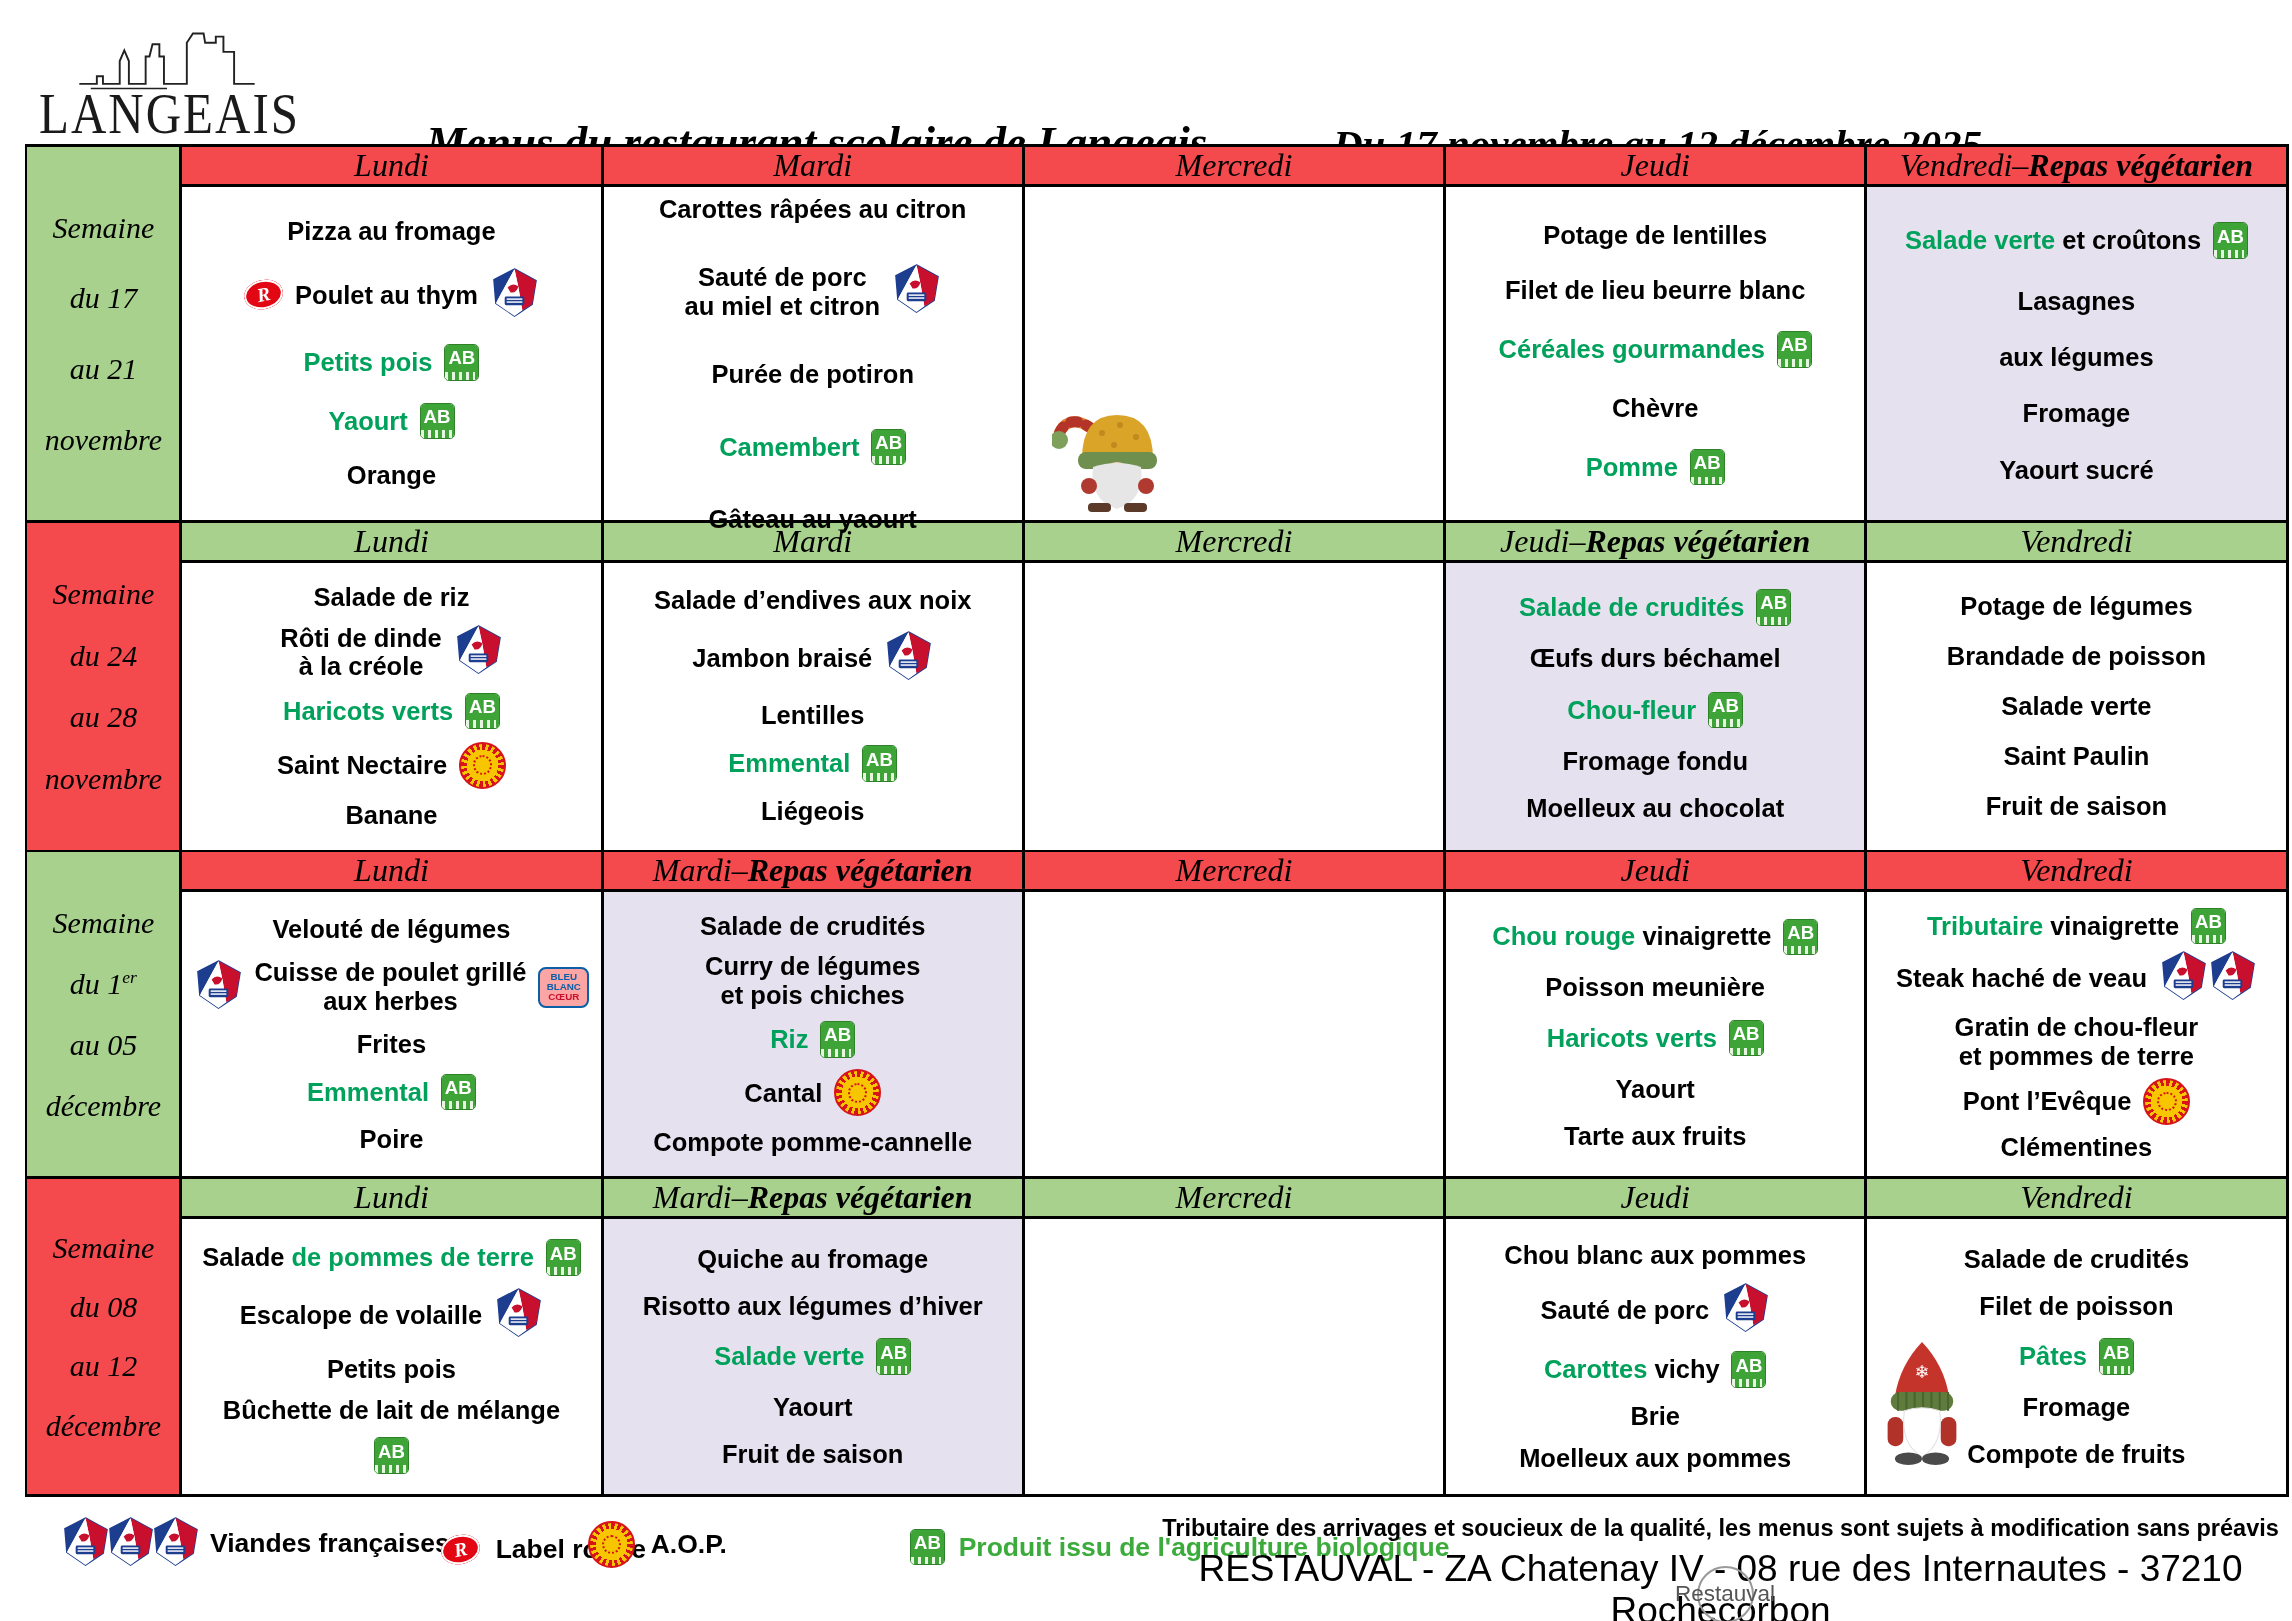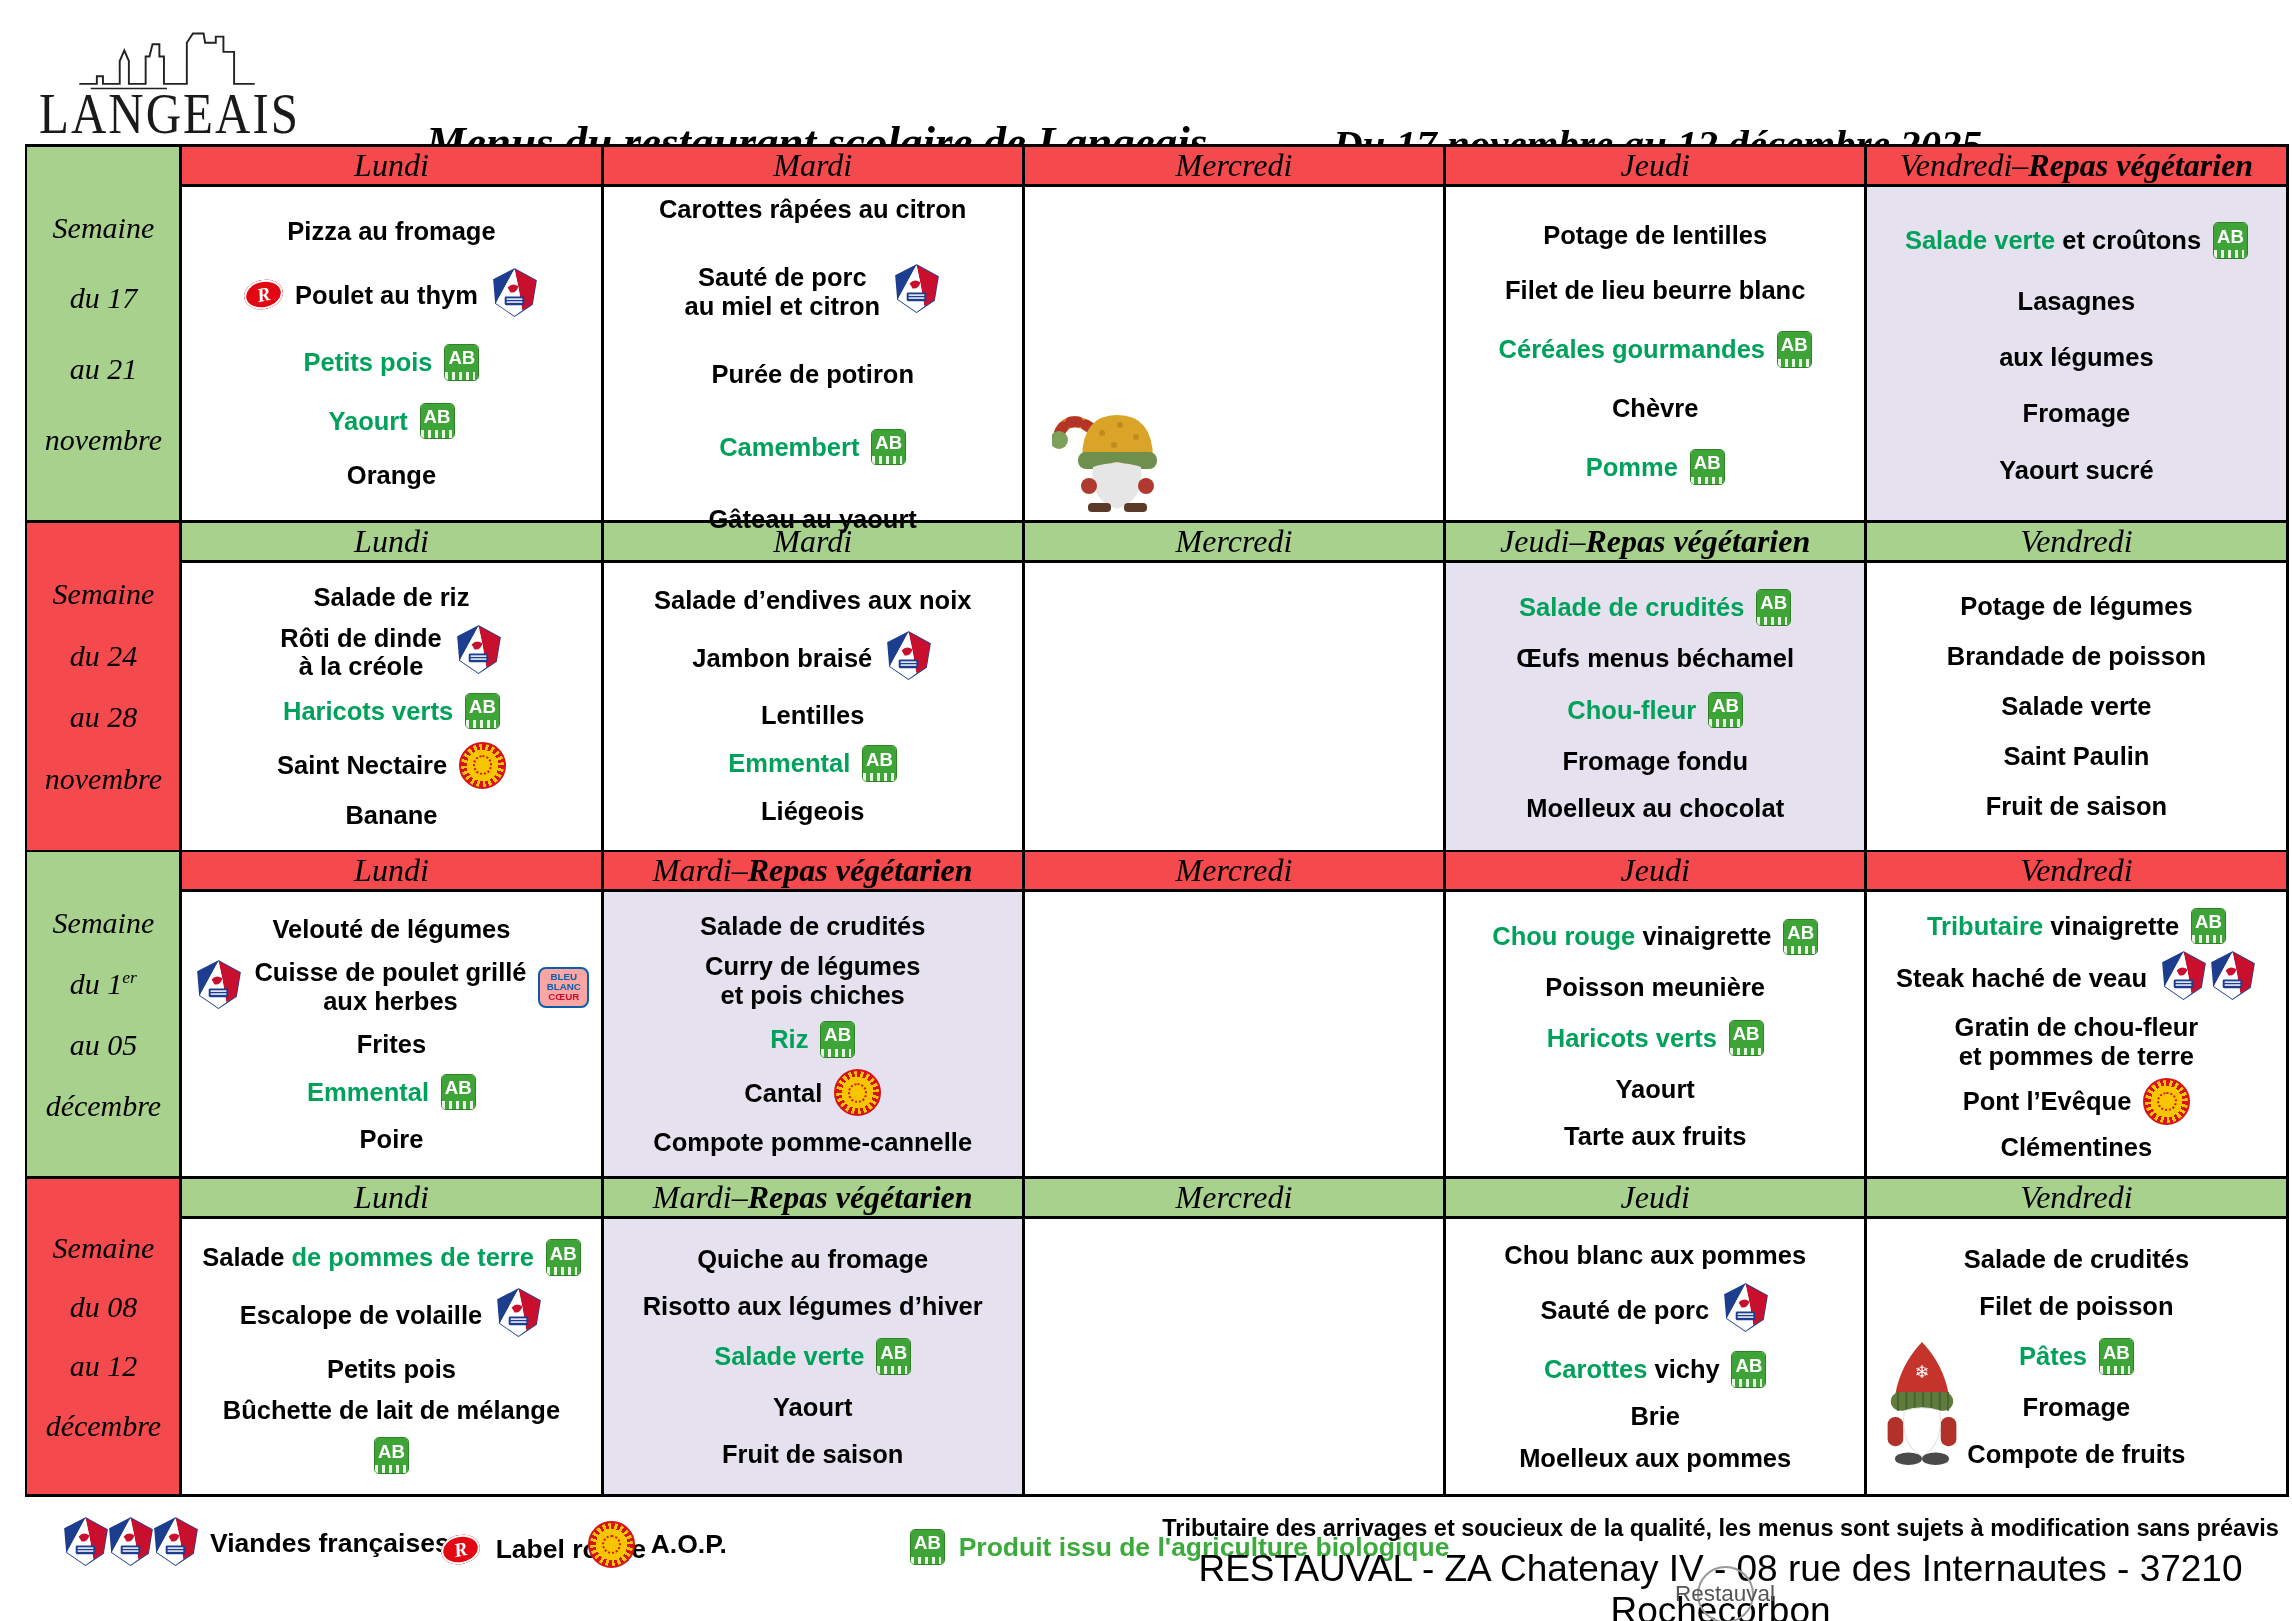--- a/index.html
+++ b/index.html
@@ -408,21 +408,21 @@
           <div class="item-text">
             <div class="item-line"><span class="part green">Salade de crudités</span></div>
           </div>
           <div class="icon-ab">
             <span class="ab-main">AB</span>
             <span class="ab-strip"></span>
           </div>
         </div>
         <div class="menu-item">
           <div class="item-text">
-            <div class="item-line"><span class="part">Œufs menus béchamel</span></div>
+            <div class="item-line"><span class="part">Œufs durs béchamel</span></div>
           </div>
         </div>
         <div class="menu-item">
           <div class="item-text">
             <div class="item-line"><span class="part green">Chou-fleur</span></div>
           </div>
           <div class="icon-ab">
             <span class="ab-main">AB</span>
             <span class="ab-strip"></span>
           </div>

